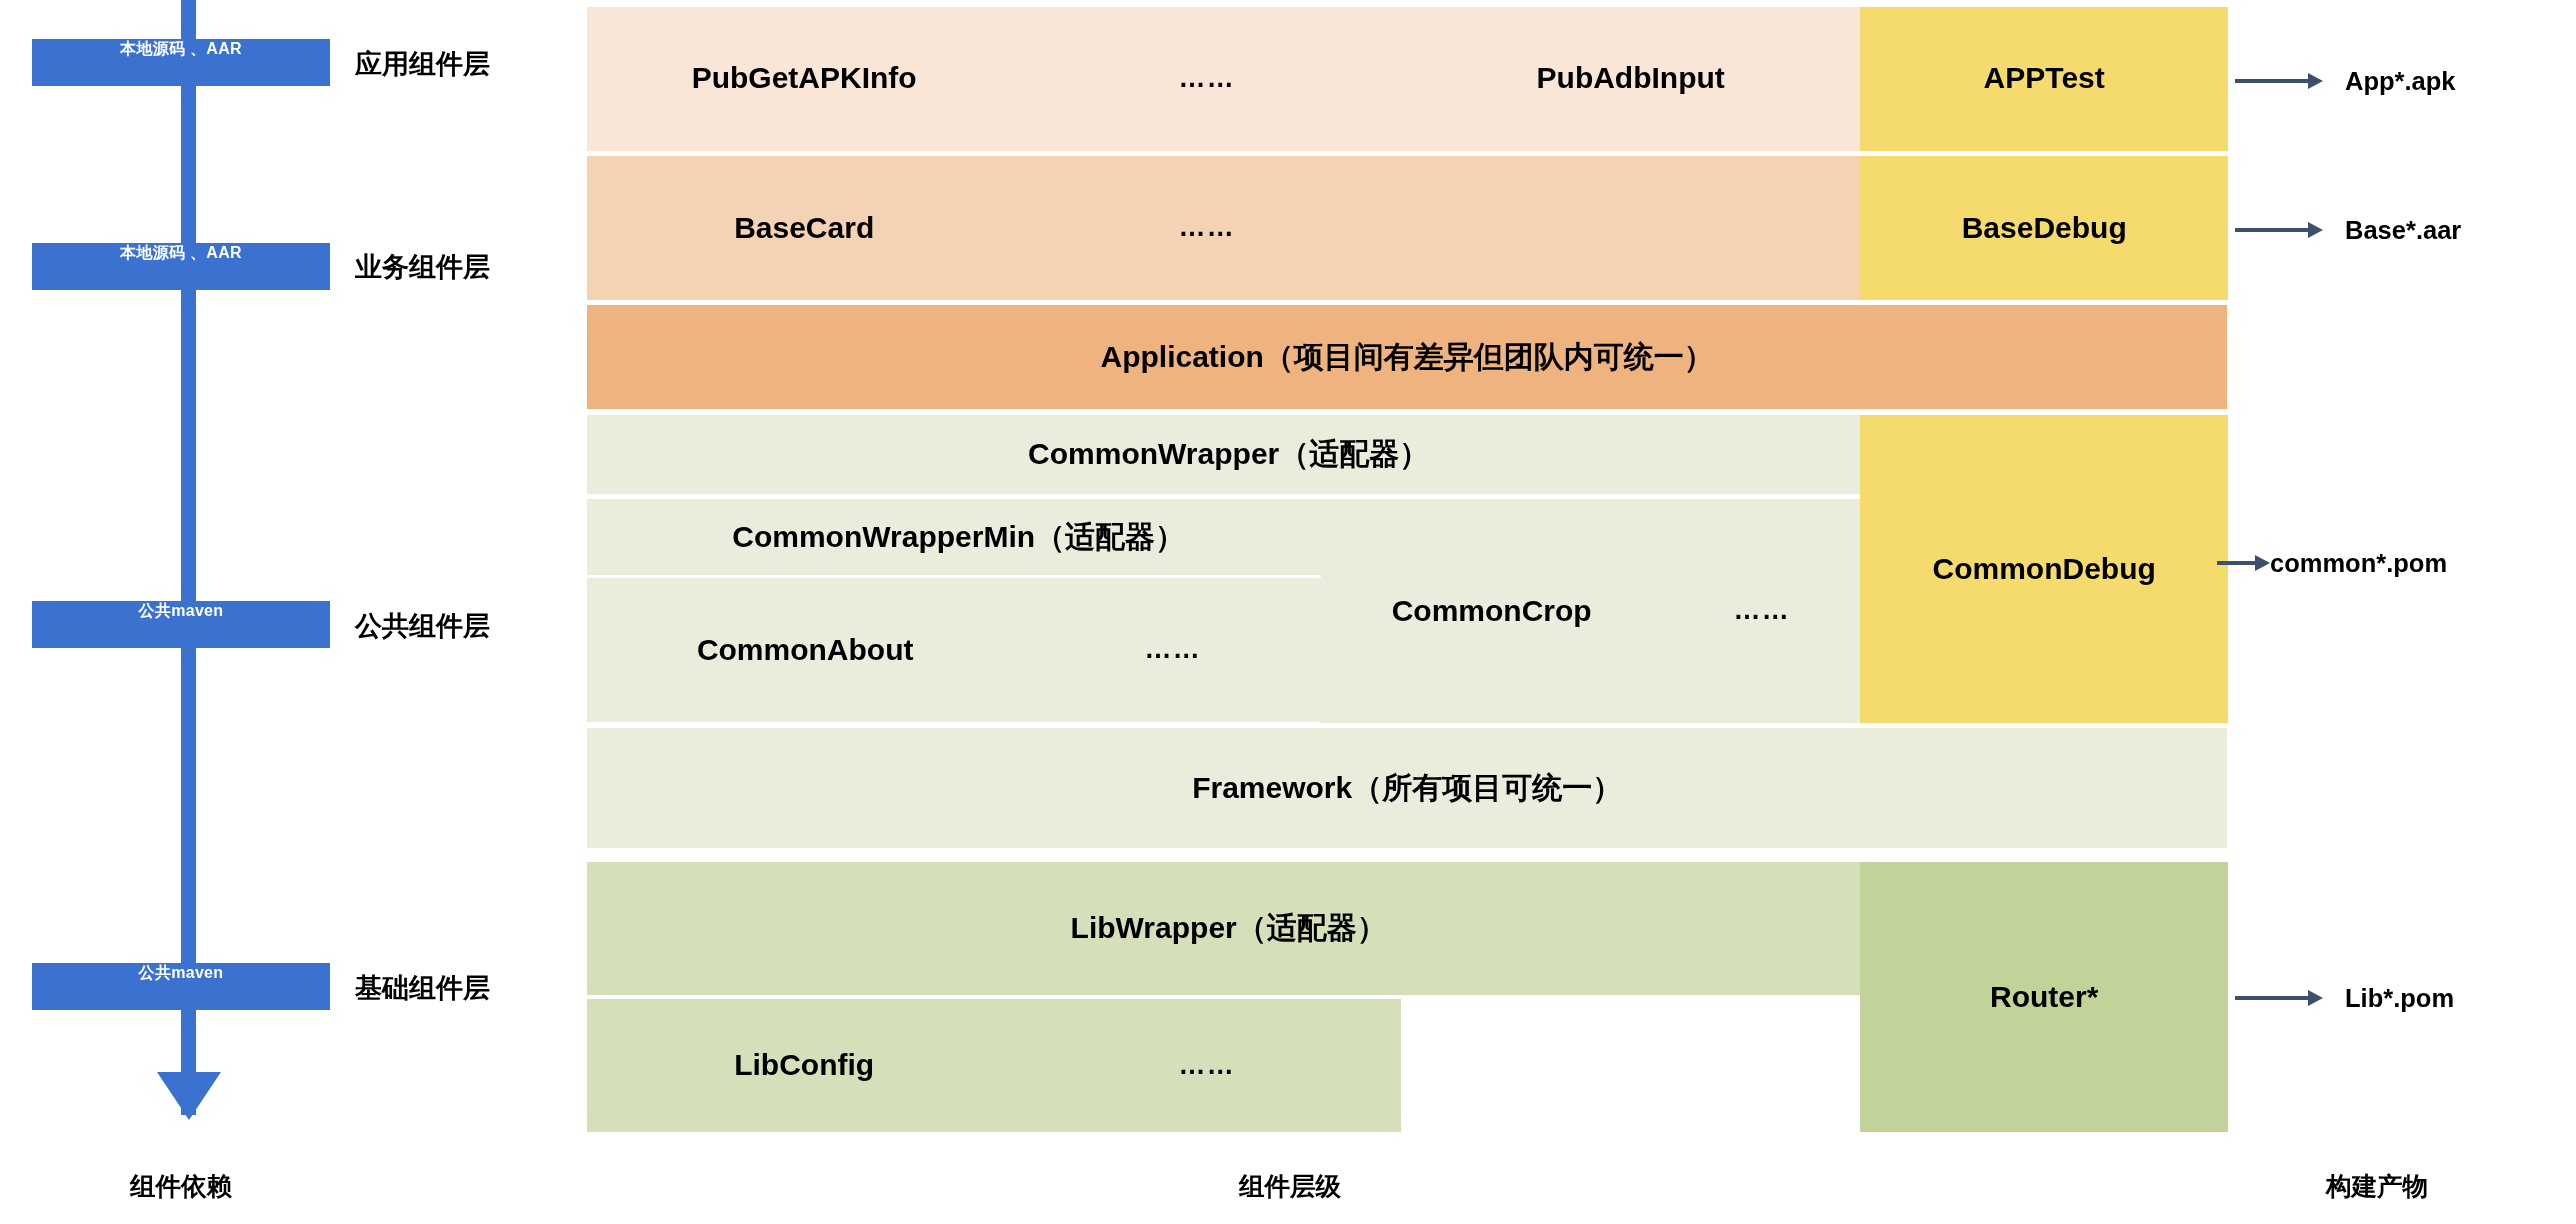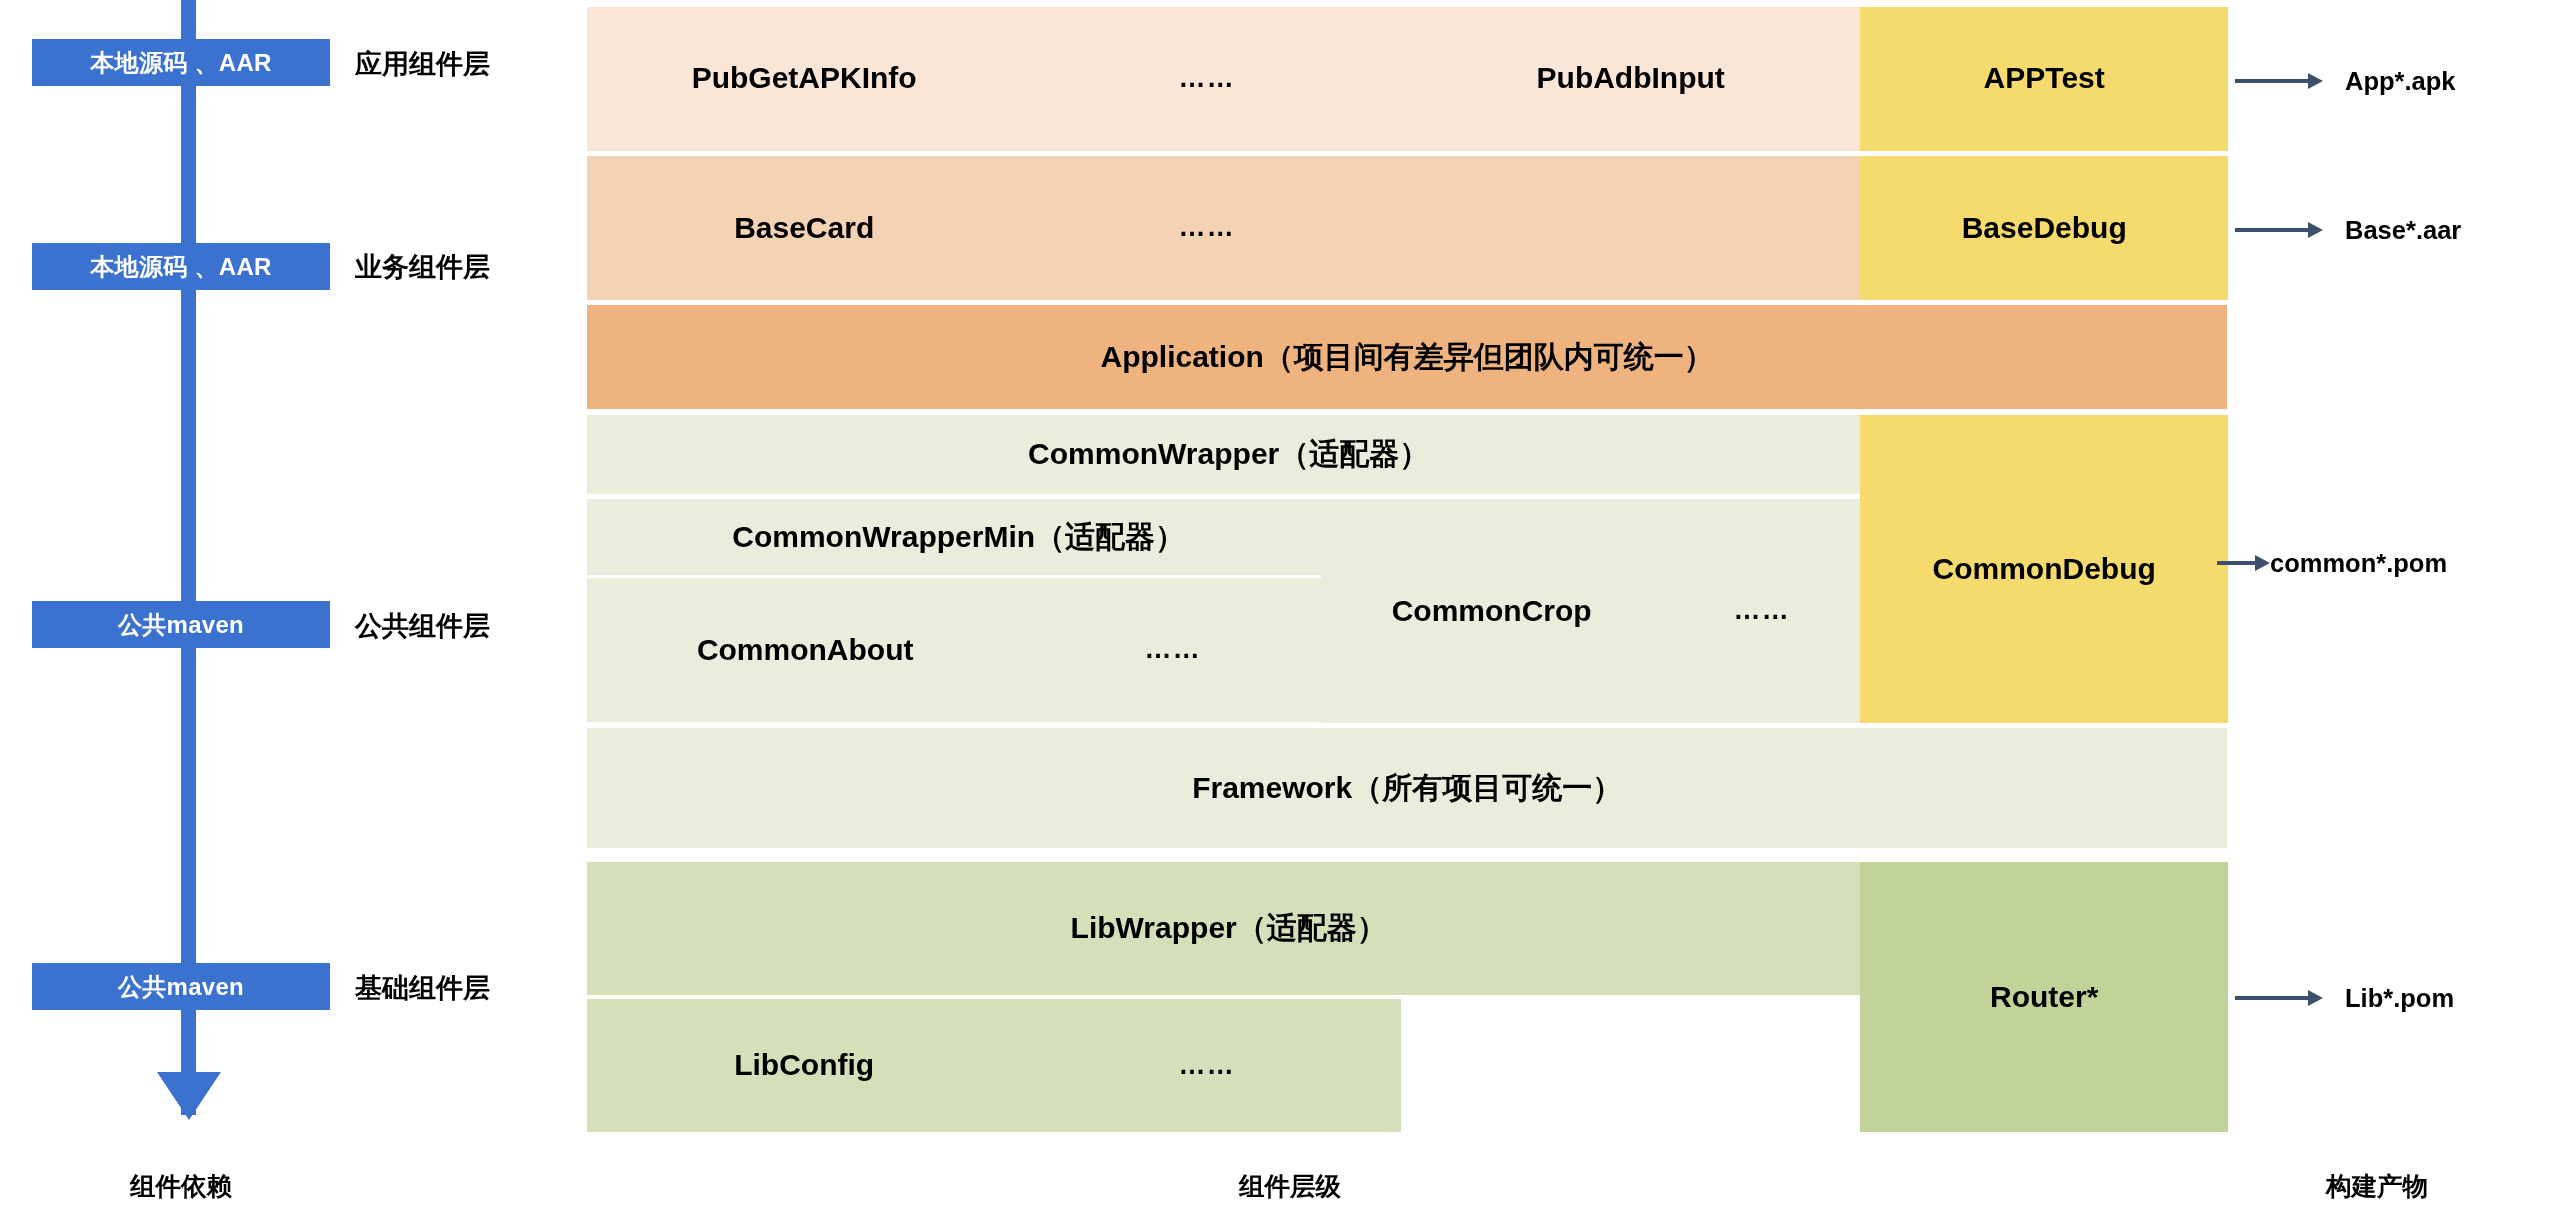--- a/index.html
+++ b/index.html
@@ -26,25 +26,25 @@
     position:absolute;
     width:0;height:0;
     border-left:32px solid transparent;
     border-right:32px solid transparent;
     border-top:48px solid #3b72d0;
   }
   .dep-box{
     position:absolute;
     background:#3b72d0;
     display:flex;
-    align-items:center;
+    align-items:flex-start;
     justify-content:center;
     color:#ffffff;
     font-weight:700;
-    font-size:24px;
+    font-size:16px;
     letter-spacing:0.3px;
     z-index:3;
   }
 
   
   .layer-name{
     position:absolute;
     font-weight:700;
     font-size:27px;
     color:#000;

